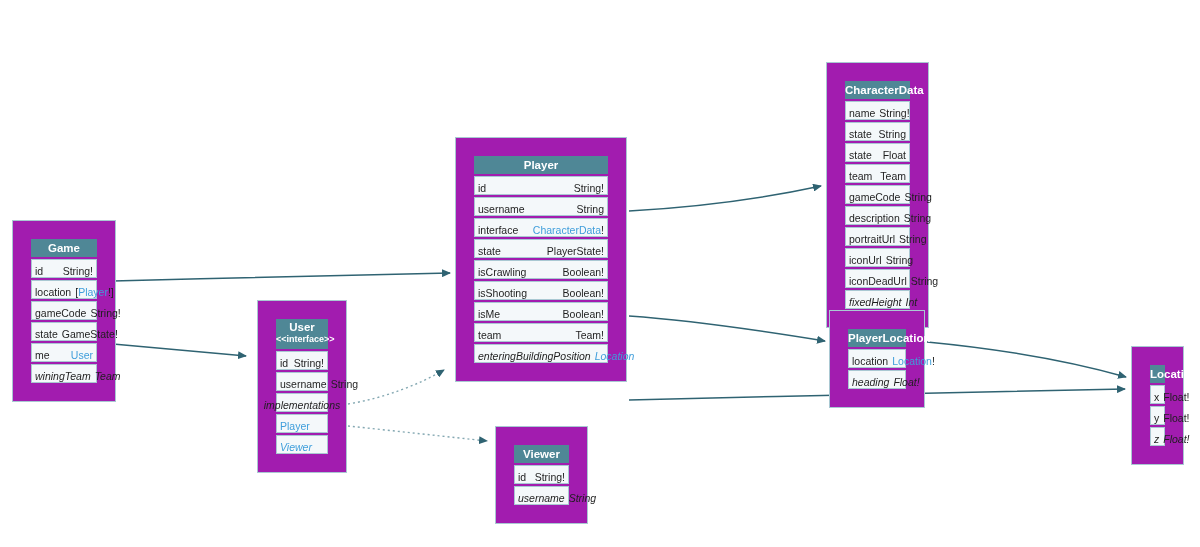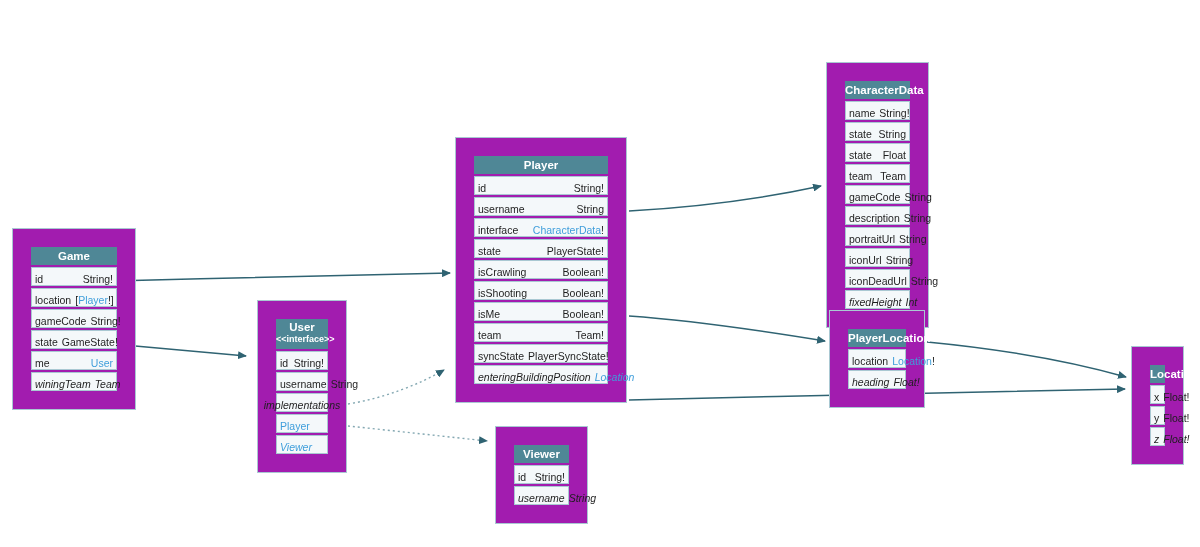--- a/index.html
+++ b/index.html
@@ -56,21 +56,21 @@
     </defs>
   <path class="edge solid" marker-end="url(#arrowhead)" d="M113,281 C230,278 360,275 450,273"></path>
       <path class="edge solid" marker-end="url(#arrowhead)" d="M113,344 C160,348 205,352 246,356"></path>
       <path class="edge dotted" marker-end="url(#arrowhead)" d="M348,404 C385,398 420,384 444,370"></path>
       <path class="edge dotted" marker-end="url(#arrowhead)" d="M348,426 C395,431 450,437 487,441"></path>
       <path class="edge solid" marker-end="url(#arrowhead)" d="M629,211 C700,207 770,197 821,186"></path>
       <path class="edge solid" marker-end="url(#arrowhead)" d="M629,316 C700,321 770,332 825,341"></path>
       <path class="edge solid" marker-end="url(#arrowhead)" d="M927,342 C1010,350 1080,364 1126,377"></path>
       <path class="edge solid" marker-end="url(#arrowhead)" d="M629,400 C800,396 1000,391 1125,389"></path>
     </svg>
-<div class="entity-table" style="left: 12px; top: 228px; width: 124px;">
+<div class="entity-table" style="left: 12px; top: 220px; width: 104px;">
       <div class="entity-header">
         <div class="entity-title">Game</div>
       </div>
       <div class="field-row">
         <span class="field-name">id</span>
         <span class="field-type">String!</span>
       </div>
       <div class="field-row">
         <span class="field-name">location</span>
         <span class="field-type"><span>[</span><span class="type-link">Player</span><span>!]</span></span>
@@ -145,24 +145,20 @@
       </div>
       <div class="field-row">
         <span class="field-name">isMe</span>
         <span class="field-type">Boolean!</span>
       </div>
       <div class="field-row">
         <span class="field-name">team</span>
         <span class="field-type">Team!</span>
       </div>
       <div class="field-row">
-        <span class="field-name">syncState</span>
-        <span class="field-type">PlayerSyncState!</span>
-      </div>
-      <div class="field-row">
         <span class="field-name">enteringBuildingPosition</span>
         <span class="field-type"><span class="type-link">Location</span></span>
       </div>
     </div>
     <div class="entity-table" style="left: 495px; top: 426px; width: 93px;">
       <div class="entity-header">
         <div class="entity-title">Viewer</div>
       </div>
       <div class="field-row">
         <span class="field-name">id</span>

